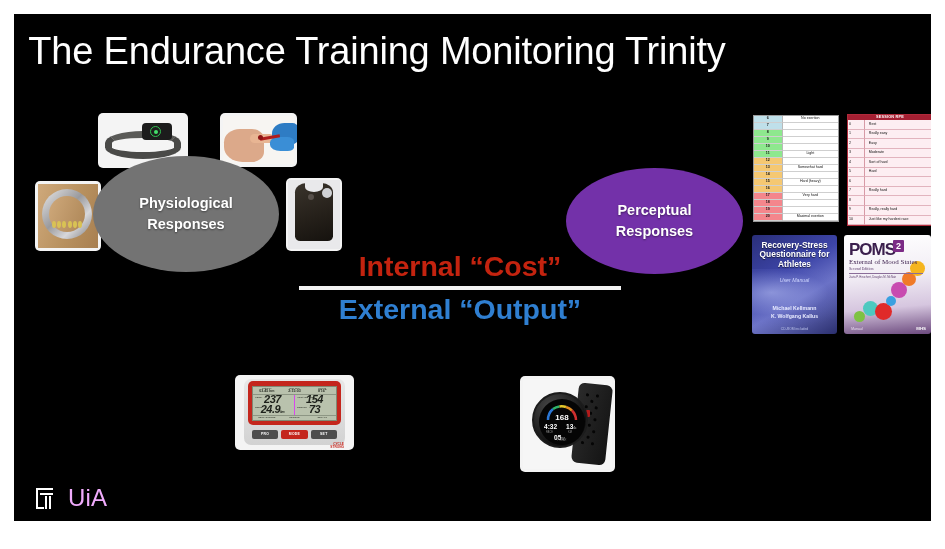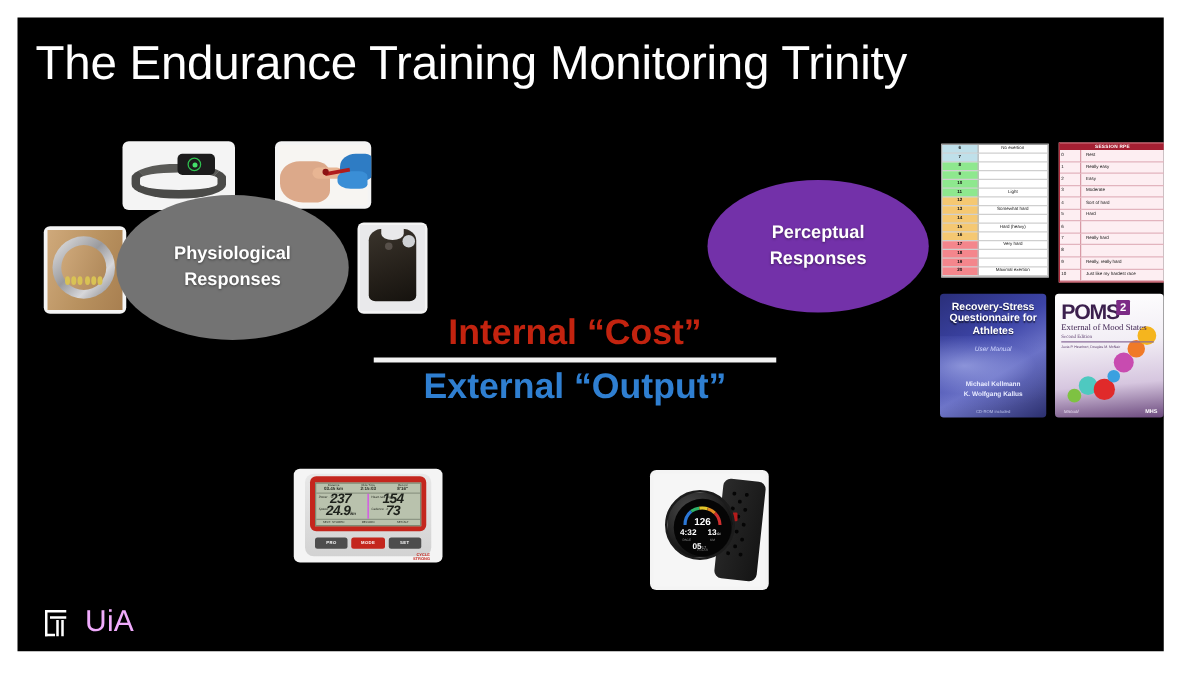--- a/index.html
+++ b/index.html
@@ -38,21 +38,21 @@
     align-items: center;
     justify-content: center;
     color: #ffffff;
     font-weight: bold;
     font-size: 14.5px;
     line-height: 1.42;
     text-align: center;
     text-shadow: 0 1px 2px rgba(0,0,0,.45);
   }
   #bubble-physio { left: 79px;  top: 142px; width: 186px; height: 116px; background: #41a85a; }
-  #bubble-percept{ left: 552px; top: 130px; width: 177px; height: 106px; background: #7331a9; }
+  #bubble-percept{ left: 552px; top: 154px; width: 177px; height: 106px; background: #7331a9; }
   #bubble-power  { left: 330px; top: 399px; width: 187px; height: 109px; background: #4a72bd; }
   .bubble span { display: block; }
 
   
   #fraction { position: absolute; left: 281px; top: 236px; width: 330px; text-align: center; }
   #fraction-numerator {
     color: #c3230f; font-size: 28.5px; font-weight: bold;
     line-height: 1.18; white-space: nowrap;
   }
   #fraction-bar { height: 4px; background: #f2f2f2; margin: 2px 4px 3px 4px; }
@@ -443,21 +443,21 @@
       <div class="w-btn" style="left:66px;top:34px"></div>
       <div id="w-case">
         <div id="w-face">
           <svg id="w-gauge" viewBox="0 0 64 32">
             <path d="M4 30 A28 28 0 0 1 14 8" stroke="#2b77d6" stroke-width="5" fill="none"></path>
             <path d="M14 8 A28 28 0 0 1 27 3" stroke="#2fb36a" stroke-width="5" fill="none"></path>
             <path d="M27 3 A28 28 0 0 1 40 4" stroke="#e3c72a" stroke-width="5" fill="none"></path>
             <path d="M40 4 A28 28 0 0 1 52 11" stroke="#e08a22" stroke-width="5" fill="none"></path>
             <path d="M52 11 A28 28 0 0 1 60 30" stroke="#cf2f2f" stroke-width="5" fill="none"></path>
           </svg>
-          <div id="w-hr">126</div>
+          <div id="w-hr">168</div>
           <div class="w-metric" style="left:5px;top:24px">
             <span>4:32</span>
           </div>
           <div class="w-lab" style="left:7px;top:32px">PACE</div>
           <div class="w-metric" style="left:27px;top:24px">
             <span>13</span><span class="u">4c</span>
           </div>
           <div class="w-lab" style="left:29px;top:32px">KM</div>
           <div class="w-metric" style="left:15px;top:35px">
             <span>05</span><span class="u">17</span>

